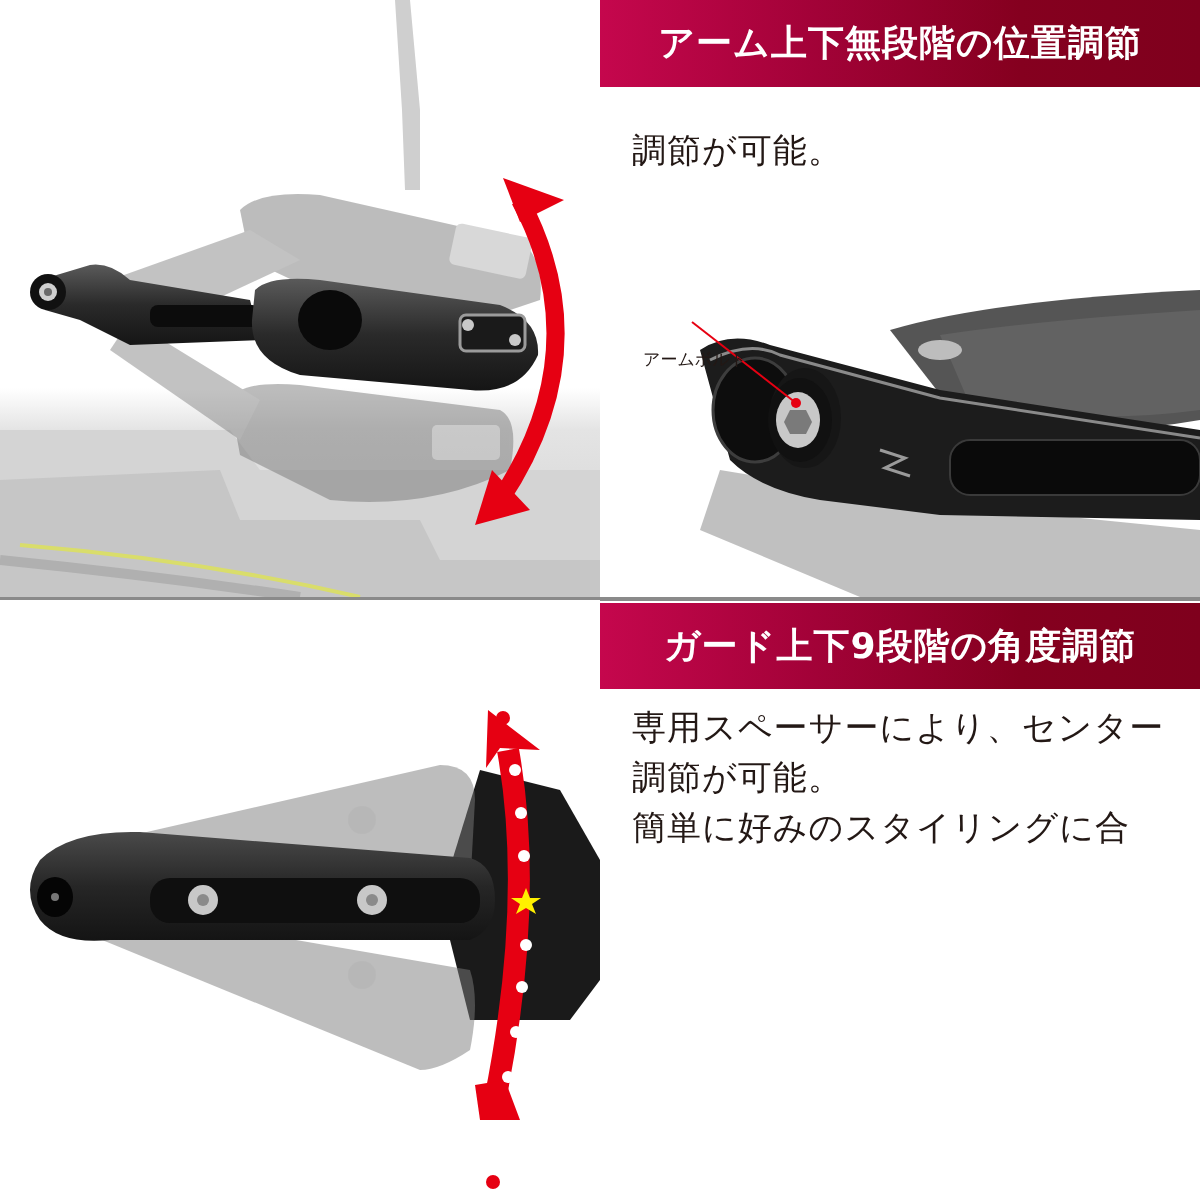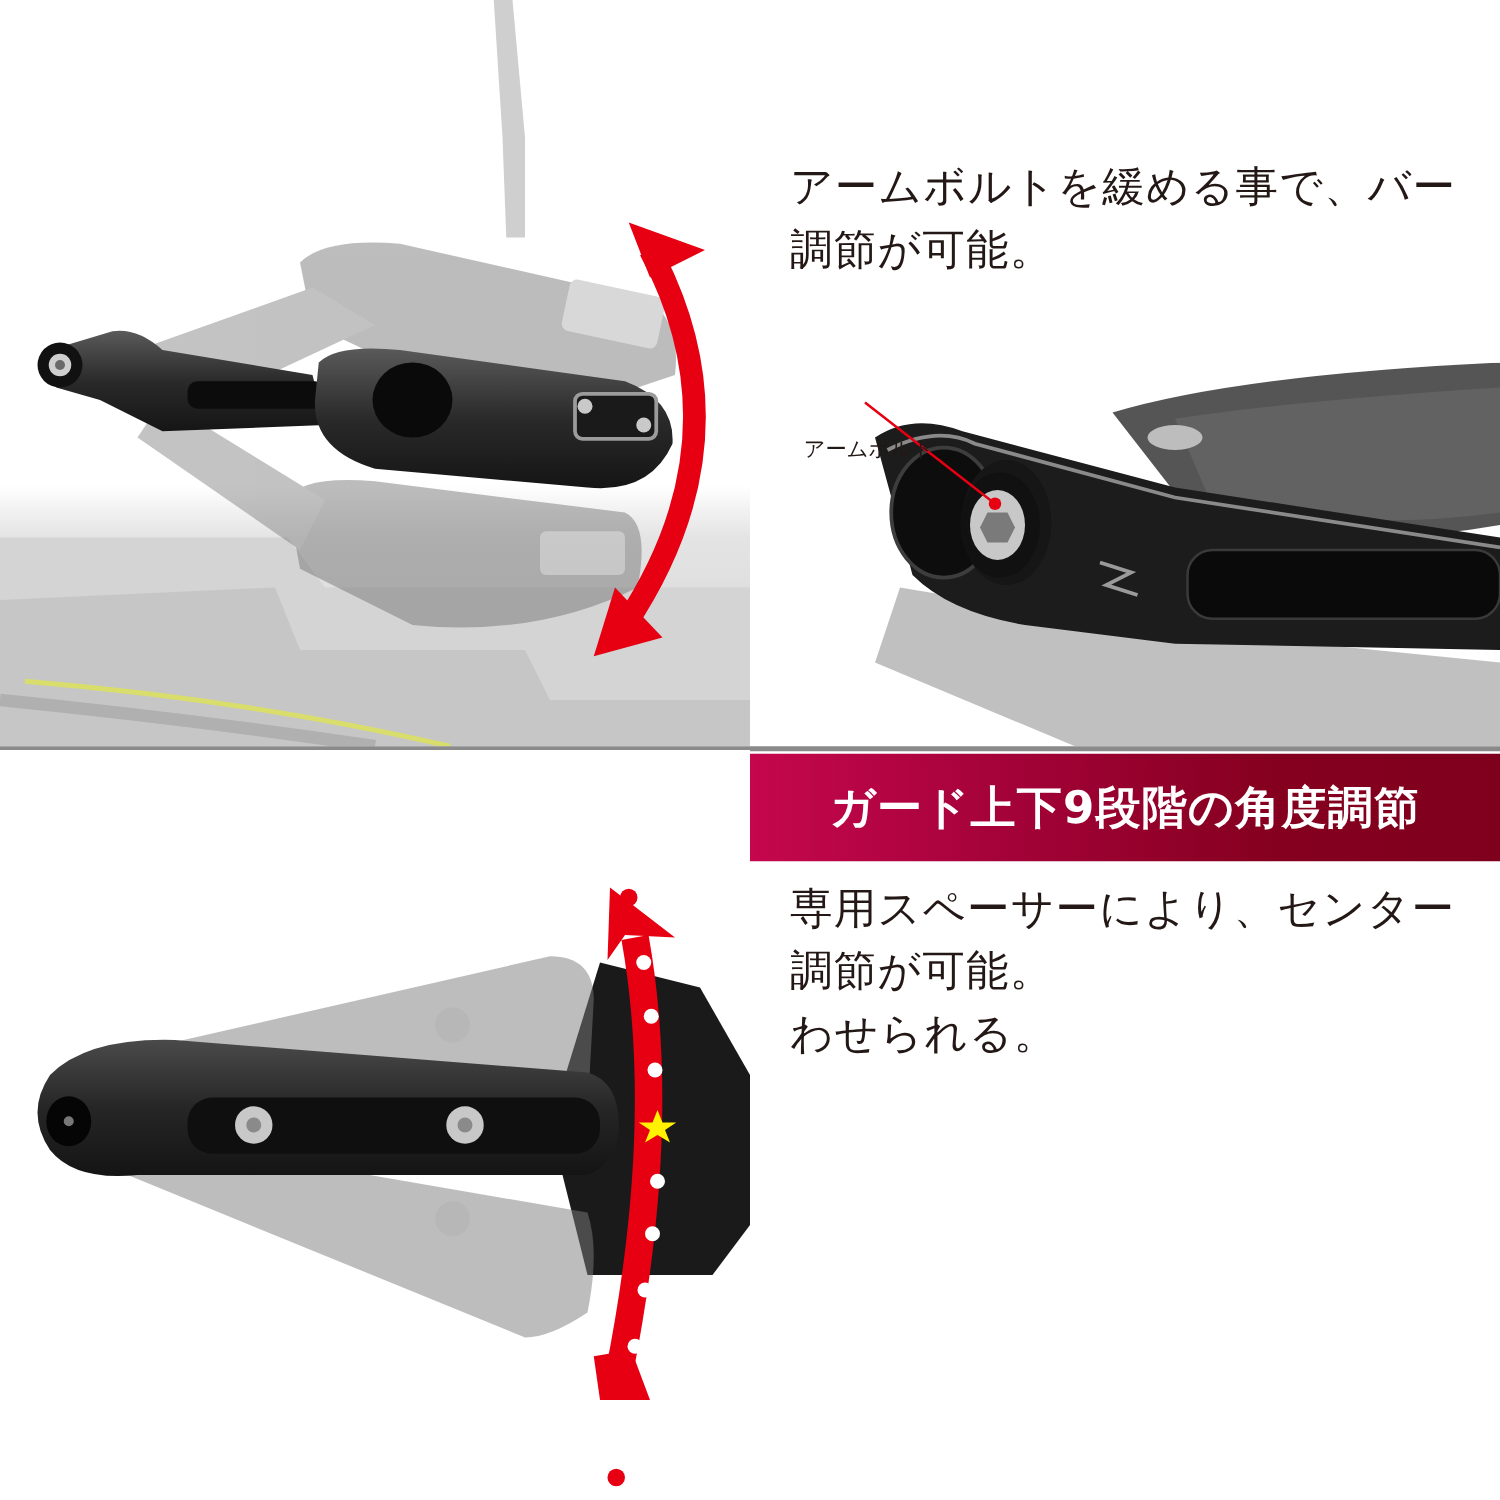--- a/index.html
+++ b/index.html
@@ -90,23 +90,25 @@
       <circle cx="48" cy="292" r="18" fill="#111"></circle>
       <circle cx="48" cy="292" r="9" fill="#cfcfcf"></circle>
       <circle cx="48" cy="292" r="4" fill="#6a6a6a"></circle>
 
       <path d="M520 200 Q600 350 500 500" stroke="#e60012" stroke-width="18" fill="none"></path>
       <polygon points="503,178 564,200 520,222" fill="#e60012"></polygon>
       <polygon points="475,525 530,510 492,470" fill="#e60012"></polygon>
     </svg>
   </div>
 
+  <div class="banner">
+    <span class="banner-title">アーム上下無段階の位置調節</span>
+  </div>
 
   <div class="desc">
-    <span class="line">アームボルトを緩める事で、バー</span>
     <span class="line">調節が可能。</span>
   </div>
 
   <div class="photo photo-b">
     <svg width="560" height="307" viewBox="0 0 560 307">
 
       <path d="M250 40 Q350 10 560 0 L560 130 Q450 150 320 130 Z" fill="#555"></path>
       <path d="M300 45 Q400 30 560 20 L560 120 Q450 135 330 115 Z" fill="#6b6b6b" opacity="0.6"></path>
 
       <path d="M80 180 L260 210 L560 240 L560 307 L220 307 L60 240 Z" fill="#8c8c8c" opacity="0.55"></path>
@@ -186,15 +188,15 @@
     </svg>
   </div>
 
   <div class="banner">
     <span class="banner-title">ガード上下9段階の角度調節</span>
   </div>
 
   <div class="desc">
     <span class="line">専用スペーサーにより、センター</span>
     <span class="line">調節が可能。</span>
-    <span class="line">わせられる。</span>
+    <span class="line">簡単に好みのスタイリングに合</span>
   </div>
 </div>
 
 </body></html>

